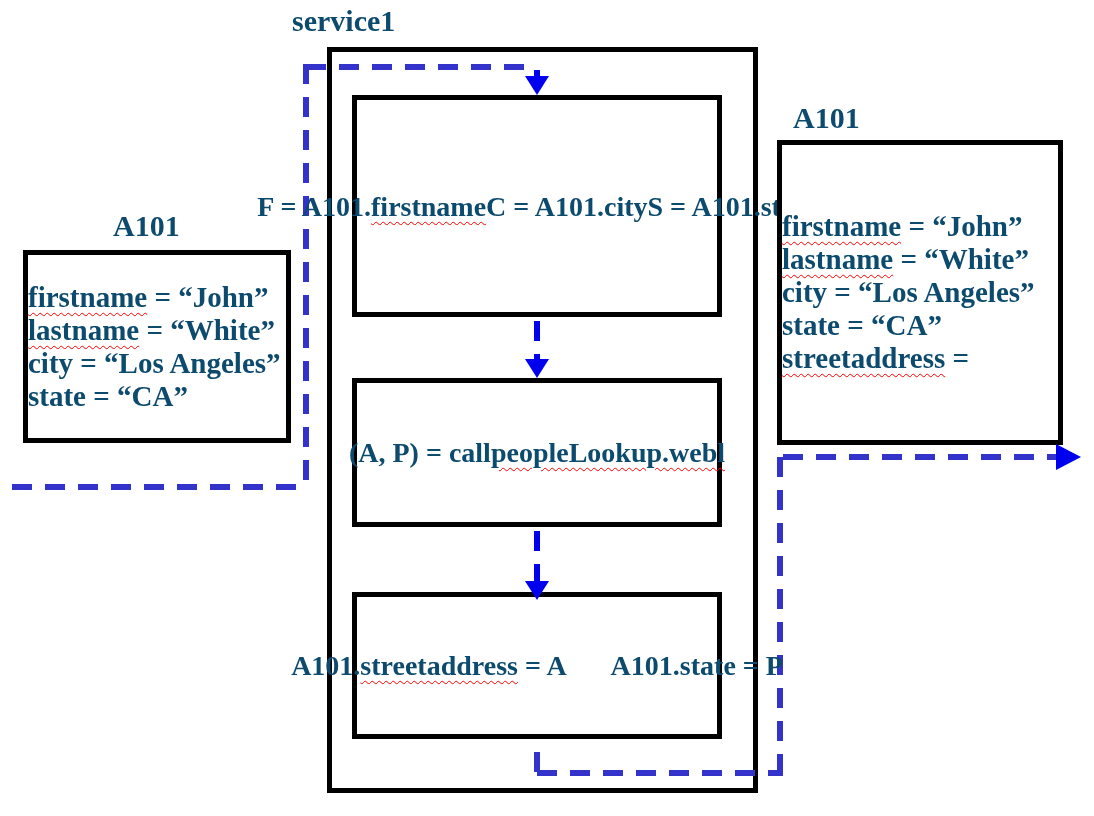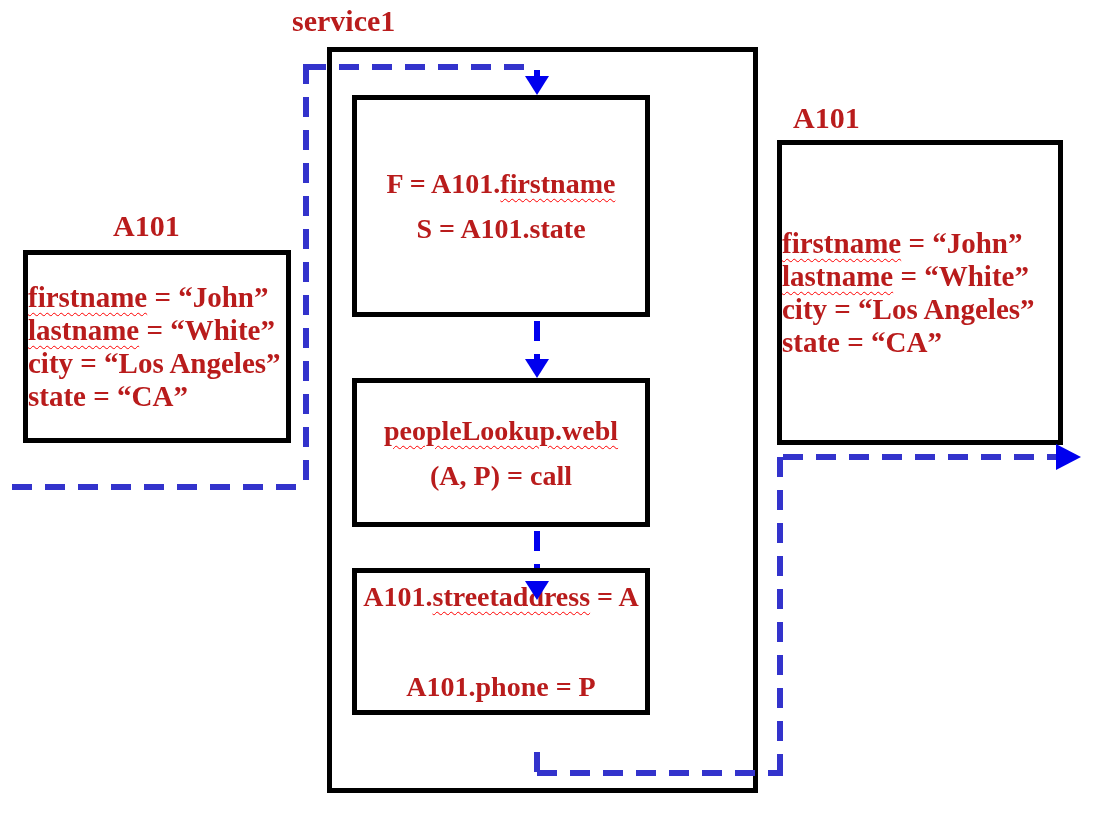--- a/index.html
+++ b/index.html
@@ -7,49 +7,48 @@
     padding: 0;
     background: #ffffff;
   }
   .canvas {
     position: relative;
     width: 1094px;
     height: 816px;
     background: #ffffff;
     font-family: "Liberation Serif", "DejaVu Serif", serif;
     font-weight: bold;
-    color: #b91c1c;
+    color: #0c4a6e;
     overflow: hidden;
   }
   .box {
     position: absolute;
     border: 5px solid #000000;
     box-sizing: border-box;
     background: #ffffff;
   }
   .outer-box {
     left: 327px; top: 47px;
     width: 431px; height: 746px;
     background: transparent;
   }
   .step-box {
     left: 352px;
-    width: 298px;
+    width: 370px;
     display: flex;
-    flex-direction: column;
     justify-content: center;
     align-items: center;
     text-align: center;
     font-size: 28px;
     line-height: 45px;
     z-index: 2;
   }
   #step1 { top: 95px;  height: 222px; }
   #step2 { top: 378px; height: 149px; }
-  #step3 { top: 568px; height: 147px; line-height: 46px; gap: 44px; }
+  #step3 { top: 592px; height: 147px; line-height: 46px; gap: 44px; }
   .record-box {
     display: flex;
     flex-direction: column;
     justify-content: center;
     align-items: flex-start;
     text-align: center;
     font-size: 29px;
     line-height: 33px;
     z-index: 2;
   }
@@ -108,42 +107,44 @@
 <div class="canvas">
 
   <div class="diagram-label" id="service-title">service1</div>
   <div class="diagram-label" id="left-record-label">A101</div>
   <div class="diagram-label" id="right-record-label">A101</div>
 
   <div class="box outer-box"></div>
 
   <div class="box step-box" id="step1">
       <div class="line"><span>F = A101.</span><span class="sq">firstname</span></div>
+      <div class="line"><span>C = A101.city</span></div>
       <div class="line"><span>S = A101.state</span></div>
     </div>
   <div class="box step-box" id="step2">
+      <div class="line"><span>(A, P) = call</span></div>
       <div class="line"><span class="sq">peopleLookup.webl</span></div>
-      <div class="line"><span>(A, P) = call</span></div>
     </div>
   <div class="box step-box" id="step3">
       <div class="line"><span>A101.</span><span class="sq">streetaddress</span><span> = A</span></div>
-      <div class="line"><span>A101.phone = P</span></div>
+      <div class="line"><span>A101.state = P</span></div>
     </div>
 
   <div class="box record-box" id="left-record">
       <div class="line"><span class="sq">firstname</span><span> = “John”</span></div>
       <div class="line"><span class="sq">lastname</span><span> = “White”</span></div>
       <div class="line"><span>city = “Los Angeles”</span></div>
       <div class="line"><span>state = “CA”</span></div>
     </div>
   <div class="box record-box" id="right-record">
       <div class="line"><span class="sq">firstname</span><span> = “John”</span></div>
       <div class="line"><span class="sq">lastname</span><span> = “White”</span></div>
       <div class="line"><span>city = “Los Angeles”</span></div>
       <div class="line"><span>state = “CA”</span></div>
+      <div class="line"><span class="sq">streetaddress</span><span> =</span></div>
     </div>
 
   <div class="dash-h route" style="left:12px;  top:484px; width:296px;"></div>
   <div class="dash-v route" style="left:303px; top:64px;  height:424px;"></div>
   <div class="dash-h route" style="left:306px; top:64px;  width:224px;"></div>
   <div class="dash-v stem" style="left:534px; top:70px;  height:7px;"></div>
   <div class="tri tri-down" style="left:525px; top:76px;"></div>
 
   <div class="dash-v stem" style="left:534px; top:321px; height:38px;"></div>
   <div class="tri tri-down" style="left:525px; top:359px;"></div>

